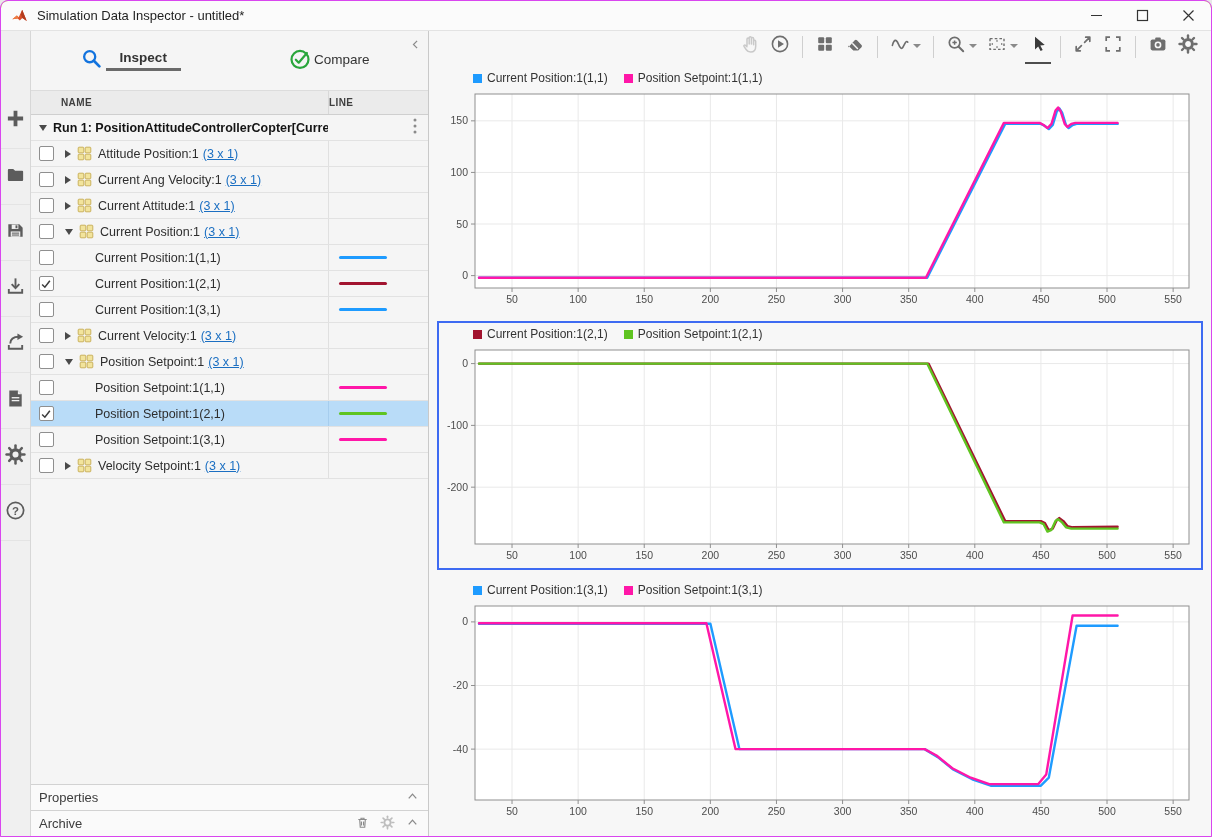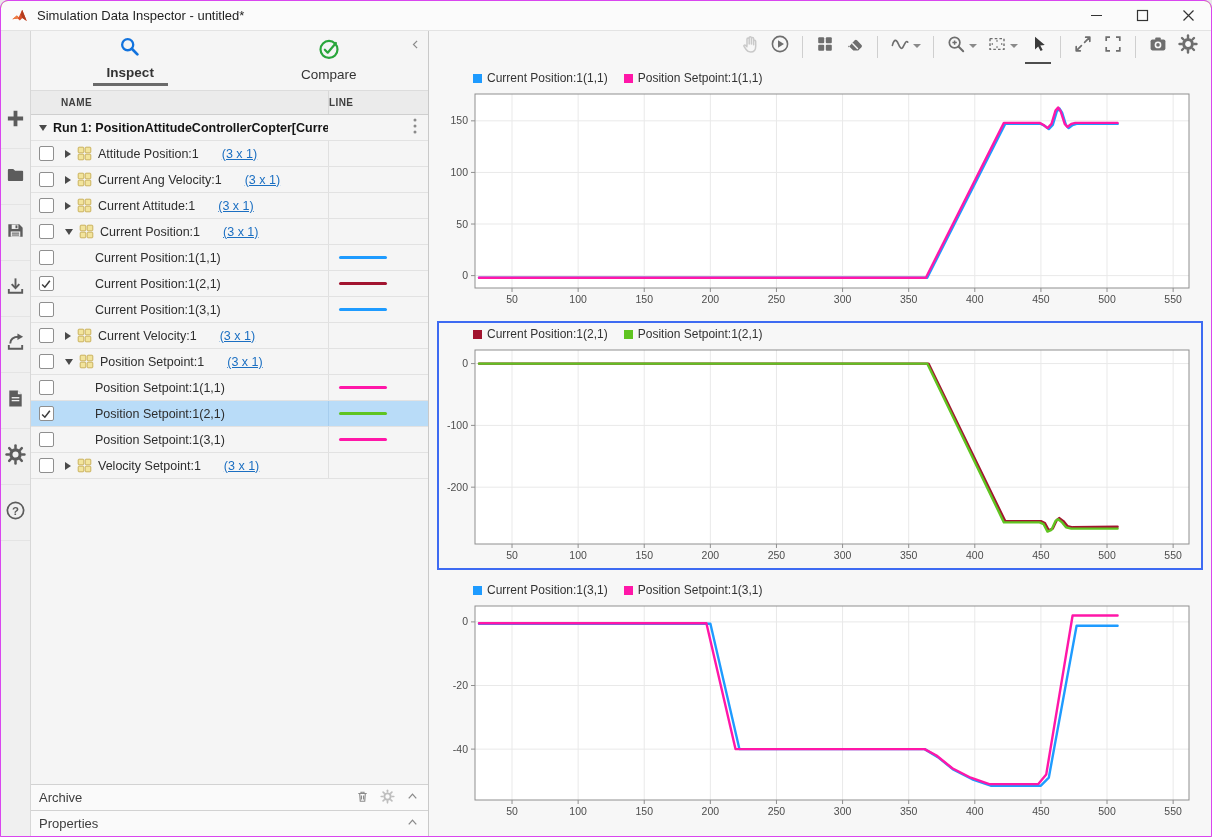--- a/index.html
+++ b/index.html
@@ -19,21 +19,21 @@
   
   .left-strip{ width:30px; background:#f0f0f0; border-right:1px solid #d7d7d7;
                display:flex; flex-direction:column; padding-top:62px; flex:0 0 auto;}
   .strip-btn{ height:56px; display:flex; align-items:center; justify-content:center;
               color:#5c5c5c; border-bottom:1px solid #e4e4e4; cursor:pointer;}
   .strip-btn svg{ width:21px; height:21px; }
   
   .sidebar{ width:398px; background:#f5f5f5; border-right:1px solid #c9c9c9;
             display:flex; flex-direction:column; flex:0 0 auto; position:relative;}
   .tabs{ height:60px; display:flex; border-bottom:1px solid #dcdcdc; position:relative;}
-  .tab{ flex:1; display:flex; flex-direction:column; align-items:center; justify-content:center;
+  .tab{ flex:1; display:flex; flex-direction:row; align-items:center; justify-content:center;
         gap:2px; cursor:pointer;text-align:center; }
   .tab .tab-label{ font-size:13.5px; color:#333; padding-bottom:3px;}
   .tab.active .tab-label{ font-weight:bold; border-bottom:3px solid #6a6a6a; padding:0 14px 3px;}
   .tab svg{ width:24px; height:24px;}
   .collapse-btn{ position:absolute; top:6px; right:6px; color:#8c8c8c; cursor:pointer;}
   .collapse-btn svg{width:13px;height:13px;}
   .filter{ height:24px; border:1px solid #c6c6c6; background:#fff; font-size:12px;
            padding:0 6px; width:100%; color:#333; outline:none;}
   .filter::placeholder{ color:#9a9a9a; }
   .thead{ height:24px; background:#ebebeb; border-bottom:1px solid #cfcfcf; display:grid;
@@ -51,21 +51,21 @@
   .cb svg{ width:12px; height:12px;}
   .content-cell{ display:flex; align-items:center; overflow:hidden; white-space:nowrap;}
   .line-cell{ border-left:1px solid #e0e0e0; height:100%; display:flex; align-items:center;
               justify-content:flex-start; padding-left:10px; position:relative;}
   .row.sel .line-cell{ border-left-color:#a6cdee; }
   .arrow{ width:0; height:0; margin-right:6px; flex:0 0 auto;}
   .arrow.right{ border-left:6px solid #4a4a4a; border-top:4.5px solid transparent; border-bottom:4.5px solid transparent;}
   .arrow.down{ border-top:6px solid #4a4a4a; border-left:4.5px solid transparent; border-right:4.5px solid transparent;}
   .run-label{ font-weight:bold; color:#141414; }
   .mx-icon{ width:15px; height:15px; margin-right:6px; flex:0 0 auto;}
-  .dims-link{ color:#1b6fc2; text-decoration:underline; margin-left:23px; cursor:pointer;}
+  .dims-link{ color:#1b6fc2; text-decoration:underline; margin-left:4px; cursor:pointer;}
   .swatch{ width:48px; height:3.5px; border-radius:2px;}
   .kebab{ margin-left:auto; margin-right:10px; cursor:pointer;}
   .panel-bar{ height:26px; background:#fafafa; border-top:1px solid #d2d2d2; display:flex;
               align-items:center; padding:0 8px; font-size:13px; color:#3d3d3d; flex:0 0 auto;}
   .panel-bar .bar-icons{ margin-left:auto; display:flex; align-items:center; gap:10px;}
   .panel-bar svg{ width:15px; height:15px;}
   .icon-trash{ color:#8b8b8b; cursor:pointer;}
   .icon-sgear{ color:#bdbdbd; cursor:pointer;}
   .icon-chev{ color:#8b8b8b; cursor:pointer;}
   
@@ -432,46 +432,46 @@
                     <rect x="8.2" y="8.2" width="5.6" height="5.6" rx="0.8"></rect>
                   </g>
                 </svg></span>
               <span>Velocity Setpoint:1</span>
               <a class="dims-link">(3 x 1)</a>
             </div>
             <div class="line-cell"></div>
           </div>
         </div>
       <div class="panel-bar">
+        <span>Properties</span>
+        <span class="bar-icons">
+          <span class="icon-chev"><svg viewBox="0 0 16 16">
+                <polyline points="4,10 8,5.5 12,10" fill="none" stroke="currentColor" stroke-width="1.4"></polyline>
+              </svg></span>
+        </span>
+      </div>
+      <div class="panel-bar">
         <span>Archive</span>
         <span class="bar-icons">
           <span class="icon-trash"><svg viewBox="0 0 16 16">
                 <path d="M3.5 4.8h9 M5 4.8l.6 8.2h4.8L11 4.8 M6.4 4.8V3.4h3.2v1.4 M6.9 6.8v4.4 M9.1 6.8v4.4" fill="none" stroke="currentColor" stroke-width="1.2"></path>
               </svg></span>
           <span class="icon-sgear"><svg viewBox="0 0 20 20">
                 <circle cx="10" cy="10" r="4.2" fill="none" stroke="currentColor" stroke-width="2.6"></circle>
                 <g stroke="currentColor" stroke-width="2.2" stroke-linecap="round">
                   <line x1="16.2" y1="10" x2="18.4" y2="10"></line>
                   <line x1="10" y1="16.2" x2="10" y2="18.4"></line>
                   <line x1="3.8" y1="10" x2="1.6" y2="10"></line>
                   <line x1="10" y1="3.8" x2="10" y2="1.6"></line>
                   <line x1="14.4" y1="14.4" x2="15.9" y2="15.9"></line>
                   <line x1="5.6" y1="5.6" x2="4.1" y2="4.1"></line>
                   <line x1="14.4" y1="5.6" x2="15.9" y2="4.1"></line>
                   <line x1="5.6" y1="14.4" x2="4.1" y2="15.9"></line>
                 </g>
               </svg></span>
-          <span class="icon-chev"><svg viewBox="0 0 16 16">
-                <polyline points="4,10 8,5.5 12,10" fill="none" stroke="currentColor" stroke-width="1.4"></polyline>
-              </svg></span>
-        </span>
-      </div>
-      <div class="panel-bar">
-        <span>Properties</span>
-        <span class="bar-icons">
           <span class="icon-chev"><svg viewBox="0 0 16 16">
                 <polyline points="4,10 8,5.5 12,10" fill="none" stroke="currentColor" stroke-width="1.4"></polyline>
               </svg></span>
         </span>
       </div>
     </div>
 
     <div class="plot-pane">
       <div class="plot-toolbar" id="plot-toolbar">
           <span class="pt-btn disabled">

